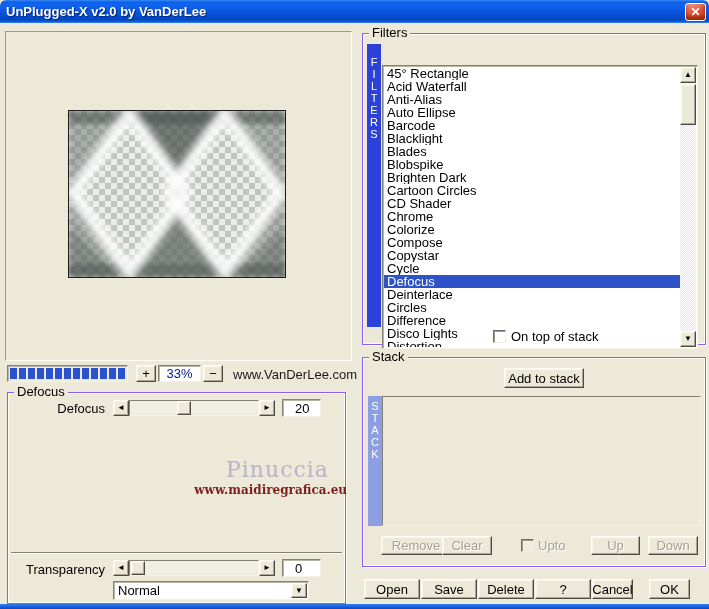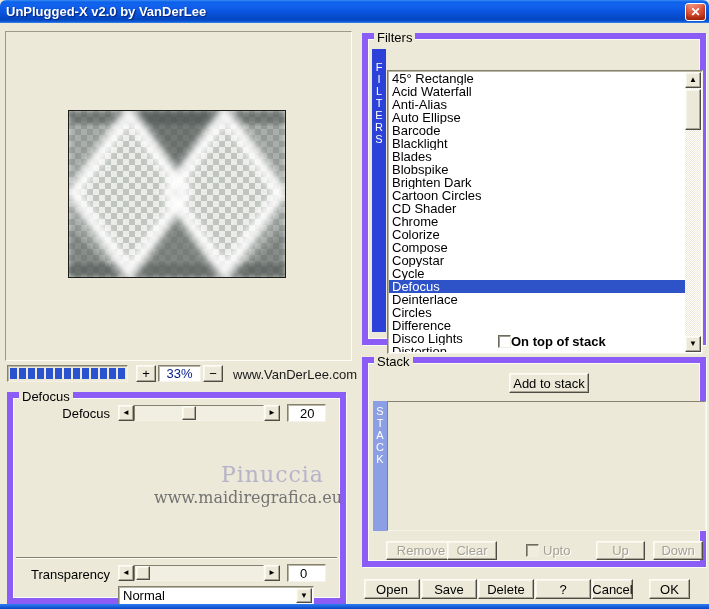--- a/index.html
+++ b/index.html
@@ -26,21 +26,21 @@
   
   .raised{
     background:#ece9d8;border:1px solid;border-color:#fdfcf5 #4e4c42 #4e4c42 #fdfcf5;
     box-shadow:inset -1px -1px 0 #a9a598, inset 1px 1px 0 #f8f6ec;
   }
   .sunken{
     background:#fff;border:1px solid;border-color:#84826f #f5f3e8 #f5f3e8 #84826f;
     box-shadow:inset 1px 1px 0 #b9b6a6;
   }
   .groupbox{
-    position:absolute;border:6px solid #8b5cf6;
+    position:absolute;border:1px solid #8b5cf6;
     box-shadow:inset 1px 1px 0 #fdfcf3, inset -1px -1px 0 #fdfcf3, 1px 1px 0 #fdfcf3;
   }
   .grouplabel{position:absolute;top:-8px;left:6px;background:#ece9d8;padding:0 3px;font-size:13px;line-height:14px;}
   .btn{display:flex;align-items:center;justify-content:center;font-size:13px;white-space:nowrap;cursor:default;}
   .btn.disabled{color:#a5a294;text-shadow:1px 1px 0 #fff;}
   .checkbox{width:13px;height:13px;background:#fff;border:1px solid;border-color:#6e6c60 #f0eee2 #f0eee2 #6e6c60;box-shadow:inset 1px 1px 0 #9c9a8c;}
   .checkbox.disabled{background:#f0eddf;}
   .arrowglyph{font-size:8px;line-height:1;}
   
   .preview-panel{
@@ -55,37 +55,37 @@
   .zoom-minus{position:absolute;left:203px;top:365px;width:20px;height:17px;}
   .vdl{position:absolute;left:233px;top:367px;font-size:13px;color:#1a1a1a;}
   
   .defocus-group{left:7px;top:392px;width:339px;height:212px;}
   .slider-label{position:absolute;font-size:13px;text-align:right;}
   .sl-arrow{position:absolute;width:16px;height:16px;}
   .sl-track{position:absolute;width:130px;height:16px;background:#f1eee2;border:1px solid;border-color:#84826f #f5f3e8 #f5f3e8 #84826f;}
   .sl-thumb{position:absolute;top:0;width:14px;height:14px;}
   .sl-edit{position:absolute;width:39px;height:18px;font-size:13px;padding:1px 12px;display:flex;align-items:center;}
   .watermark-name{position:absolute;right:16px;top:64px;font-family:"DejaVu Serif",serif;font-size:22px;color:#b6b3ca;letter-spacing:1px;}
-  .watermark-url{position:absolute;right:-2px;top:90px;font-family:"DejaVu Serif",serif;font-size:16px;color:#737373;}
+  .watermark-url{position:absolute;right:-2px;top:90px;font-family:"DejaVu Serif",serif;font-size:12px;color:#7f1d1d;font-weight:bold;}
   .separator{position:absolute;left:3px;right:3px;top:159px;height:2px;border-top:1px solid #84826f;border-bottom:1px solid #fdfcf5;}
   .dropdown{position:absolute;left:105px;top:188px;width:196px;height:19px;display:flex;align-items:center;}
   .dropdown .dd-text{flex:1;padding-left:4px;font-size:13px;}
   .dropdown .dd-btn{width:16px;height:15px;margin-right:1px;}
   
   .filters-group{left:362px;top:33px;width:344px;height:312px;}
   .vbar{position:absolute;display:flex;flex-direction:column;align-items:center;color:#fff;font-size:11px;line-height:12px;}
   .filters-bar{left:4px;top:10px;width:14px;height:283px;background:#2b41d8;padding-top:12px;}
   .listbox{position:absolute;left:19px;top:9px;width:316px;height:284px;padding:0;margin-top:22px;}
   .list-rows{position:absolute;left:1px;top:1px;right:17px;bottom:1px;overflow:hidden;}
   .list-item{height:13px;line-height:13px;font-size:13px;padding-left:3px;white-space:nowrap;overflow:hidden;}
   .list-item.selected{background:#2e53c8;color:#fff;}
   .scrollbar{position:absolute;top:1px;right:1px;bottom:1px;width:16px;background:repeating-conic-gradient(#fff 0% 25%,#ece9d8 0% 50%) 0 0/2px 2px;}
   .sb-btn{position:absolute;left:0;width:16px;height:16px;}
   .sb-thumb{position:absolute;left:0;top:17px;width:16px;height:41px;}
-  .ontop-row{position:absolute;left:130px;top:295px;display:flex;align-items:center;font-weight:bold;}
+  .ontop-row{position:absolute;left:130px;top:295px;display:flex;align-items:center;gap:5px;}
   
   .stack-group{left:362px;top:357px;width:344px;height:210px;}
   .add-btn{position:absolute;left:141px;top:10px;width:80px;height:20px;}
   .stack-bar{left:5px;top:38px;width:14px;height:130px;background:#8c9fe4;padding-top:4px;}
   .stack-list{position:absolute;left:19px;top:38px;width:319px;height:130px;background:#ece9d8;border:1px solid;border-color:#84826f #f5f3e8 #f5f3e8 #84826f;}
   .stackbtn{position:absolute;top:178px;height:19px;}
   .upto-row{position:absolute;left:158px;top:180px;display:flex;align-items:center;gap:4px;color:#a5a294;text-shadow:1px 1px 0 #fff;}
   
   .footbtn{position:absolute;top:579px;width:56px;height:20px;}
   .bottom-strip{position:absolute;left:0;bottom:0;width:709px;height:5px;background:linear-gradient(180deg,#2f7df0,#0847c8);}

